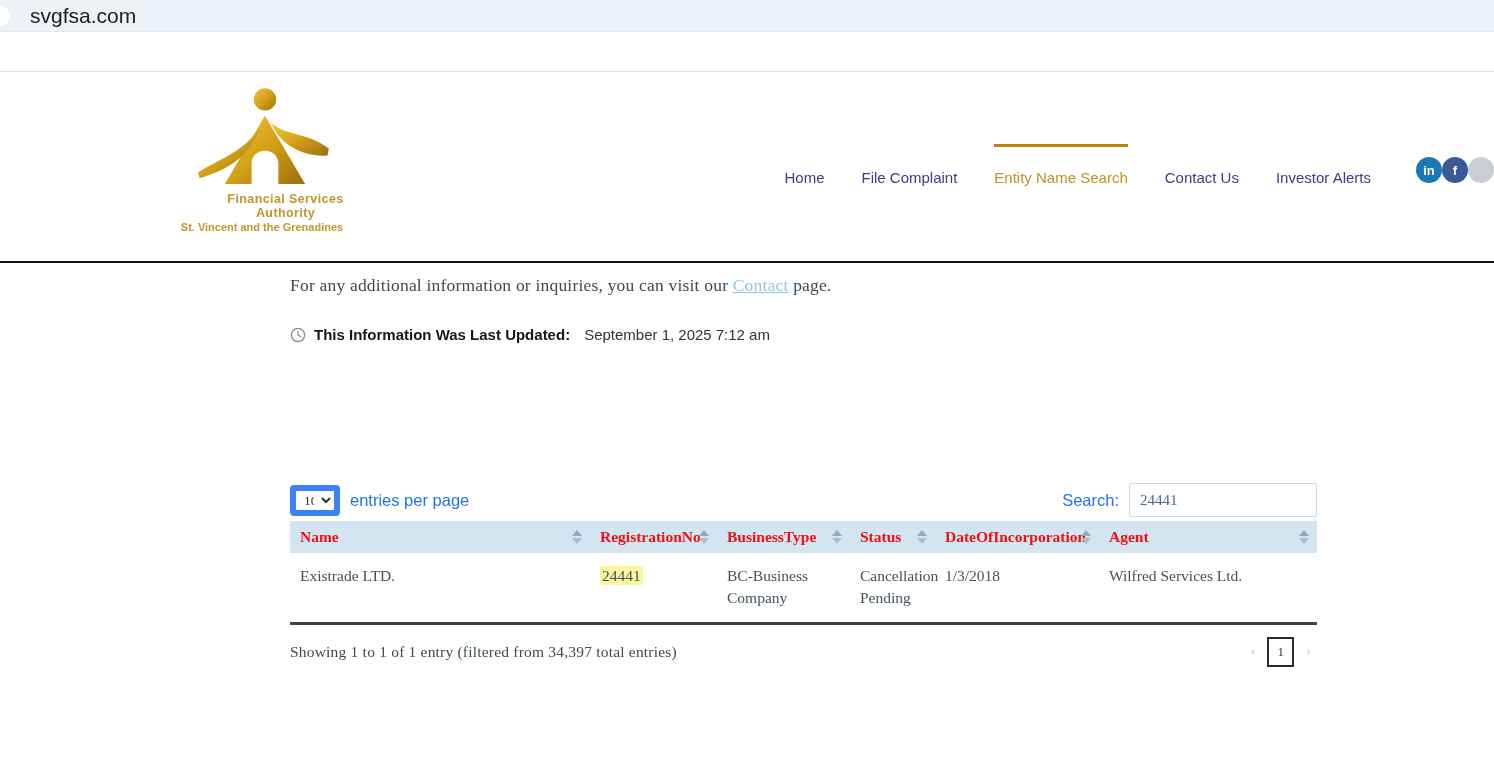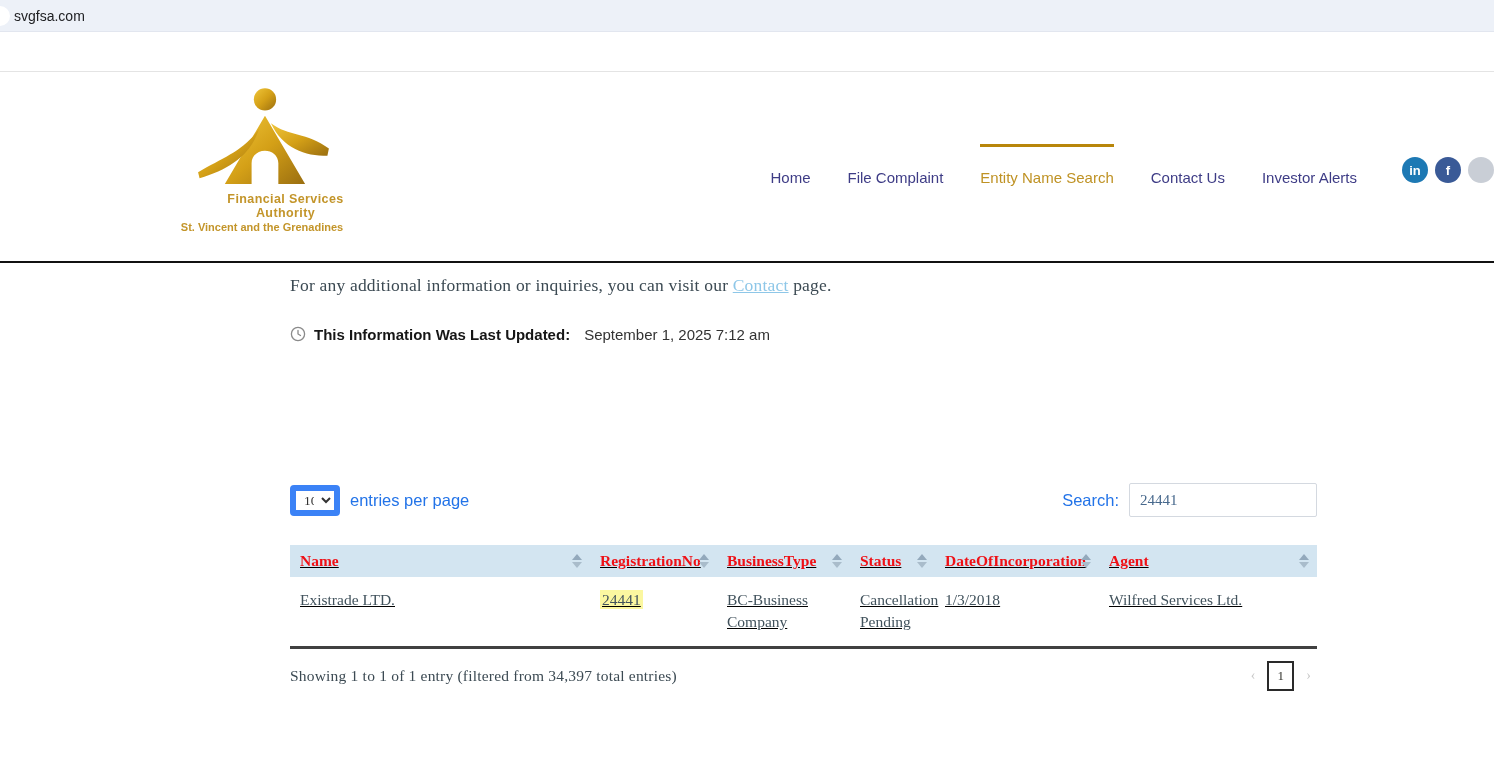--- a/index.html
+++ b/index.html
@@ -10,72 +10,72 @@
   }
   
   .browser-bar {
     height:32px; background:#edf1f8; border-bottom:1px solid #e2e6ef;
     display:flex; align-items:center; position:relative; overflow:hidden;
   }
   .browser-bar .tab-curve {
     position:absolute; left:-10px; top:6px; width:20px; height:20px;
     background:#fff; border-radius:50%;
   }
-  .browser-url { font-size:14px; color:#202124; margin-left:14px; }
+  .browser-url { font-size:21px; color:#202124; margin-left:30px; }
   
   .top-strip { height:40px; background:#fff; border-bottom:1px solid #e4e4e4; }
   
   .site-header { height:189px; background:#fff; position:relative; }
   .logo { position:absolute; left:172px; top:14px; width:180px; text-align:center; }
   .logo svg { display:block; margin:0 auto; }
   .logo-line1 { font-size:12.5px; font-weight:bold; color:#c3952a; letter-spacing:.4px; margin-top:-4px;margin-left:47px; }
   .logo-line2 { font-size:11px; font-weight:bold; color:#c3952a; margin-top:1px; }
   .main-nav {
     position:absolute; right:0; top:72px; display:flex; align-items:center;
   }
   .nav-item {
     font-size:15px; color:#3e3c86; cursor:pointer; text-decoration:none;
     padding:22px 0 10px 0; margin-right:37px; border-top:3px solid transparent;
   }
   .nav-item.active { color:#bf9224; border-top-color:#b8860b; }
-  .social { display:flex; align-items:center; gap:7px; margin-left:8px; }
+  .social { display:flex; align-items:center; gap:0; margin-left:8px; }
   .social-circle {
     width:26px; height:26px; border-radius:50%; color:#fff; font-size:13px; font-weight:bold;
     display:flex; align-items:center; justify-content:center; cursor:pointer; flex:0 0 auto;
   }
   .social-circle.linkedin { background:#1d79b4; }
   .social-circle.facebook { background:#3a5a97; }
   .social-circle.extra { background:#c9ced6; }
   .header-divider { height:2px; background:#111; }
   
   .content { width:1027px; margin-left:290px; position:relative; }
   .serif { font-family:"Liberation Serif", "DejaVu Serif", serif; }
   .intro { margin-top:12px; font-size:17.5px; color:#3c4a53; letter-spacing:.2px; }
   .intro a { color:#8ec7e8; text-decoration:underline; }
-  .last-updated { margin-top:30px; display:flex; font-size:15px; }
+  .last-updated { margin-top:30px; display:flex; align-items:center; font-size:15px; }
   .clock-icon { margin-right:8px; display:inline-flex; }
   .lu-label { font-weight:bold; color:#161616; }
   .lu-date { color:#333; margin-left:14px; }
   .lu-time { color:#333; margin-left:4px; }
   
   .controls { margin-top:140px; display:flex; align-items:center; justify-content:space-between; }
   .entries { display:flex; align-items:center; }
   .entries select {
     width:50px; height:31px; border:6px solid #3b82f6; border-radius:4px;
     font-family:"Liberation Serif", serif; font-size:13.5px; color:#333; padding:0 4px; background:#fff;
   }
   .entries-label { color:#2273e8; font-size:16.5px; margin-left:10px; }
   .search-wrap { display:flex; align-items:center; }
   .search-label { color:#2273e8; font-size:16.5px; margin-right:10px; }
   .search-input {
     width:188px; height:34px; border:1px solid #d4d9e0; border-radius:2px; padding:0 10px;
     font-family:"Liberation Serif", serif; font-size:15px; color:#47688c; outline:none;
   }
   
-  table.results { margin-top:28px; width:1027px; border-collapse:collapse; table-layout:fixed;text-decoration:underline; }
+  table.results { margin-top:4px; width:1027px; border-collapse:collapse; table-layout:fixed; }
   .results th {
     background:#d3e5f1; text-align:left; vertical-align:middle;
     font-family:"Liberation Serif", serif; font-size:15.5px; font-weight:bold; color:#ef1016;
     padding:7px 8px 7px 10px; position:relative;
   }
   .results th .sort-icon {
     position:absolute; right:8px; top:50%; transform:translateY(-50%);
     display:inline-flex; flex-direction:column; gap:2px; cursor:pointer;
   }
   .sort-icon .up { width:0; height:0; border-left:5px solid transparent; border-right:5px solid transparent; border-bottom:6px solid #93a9bc; }

